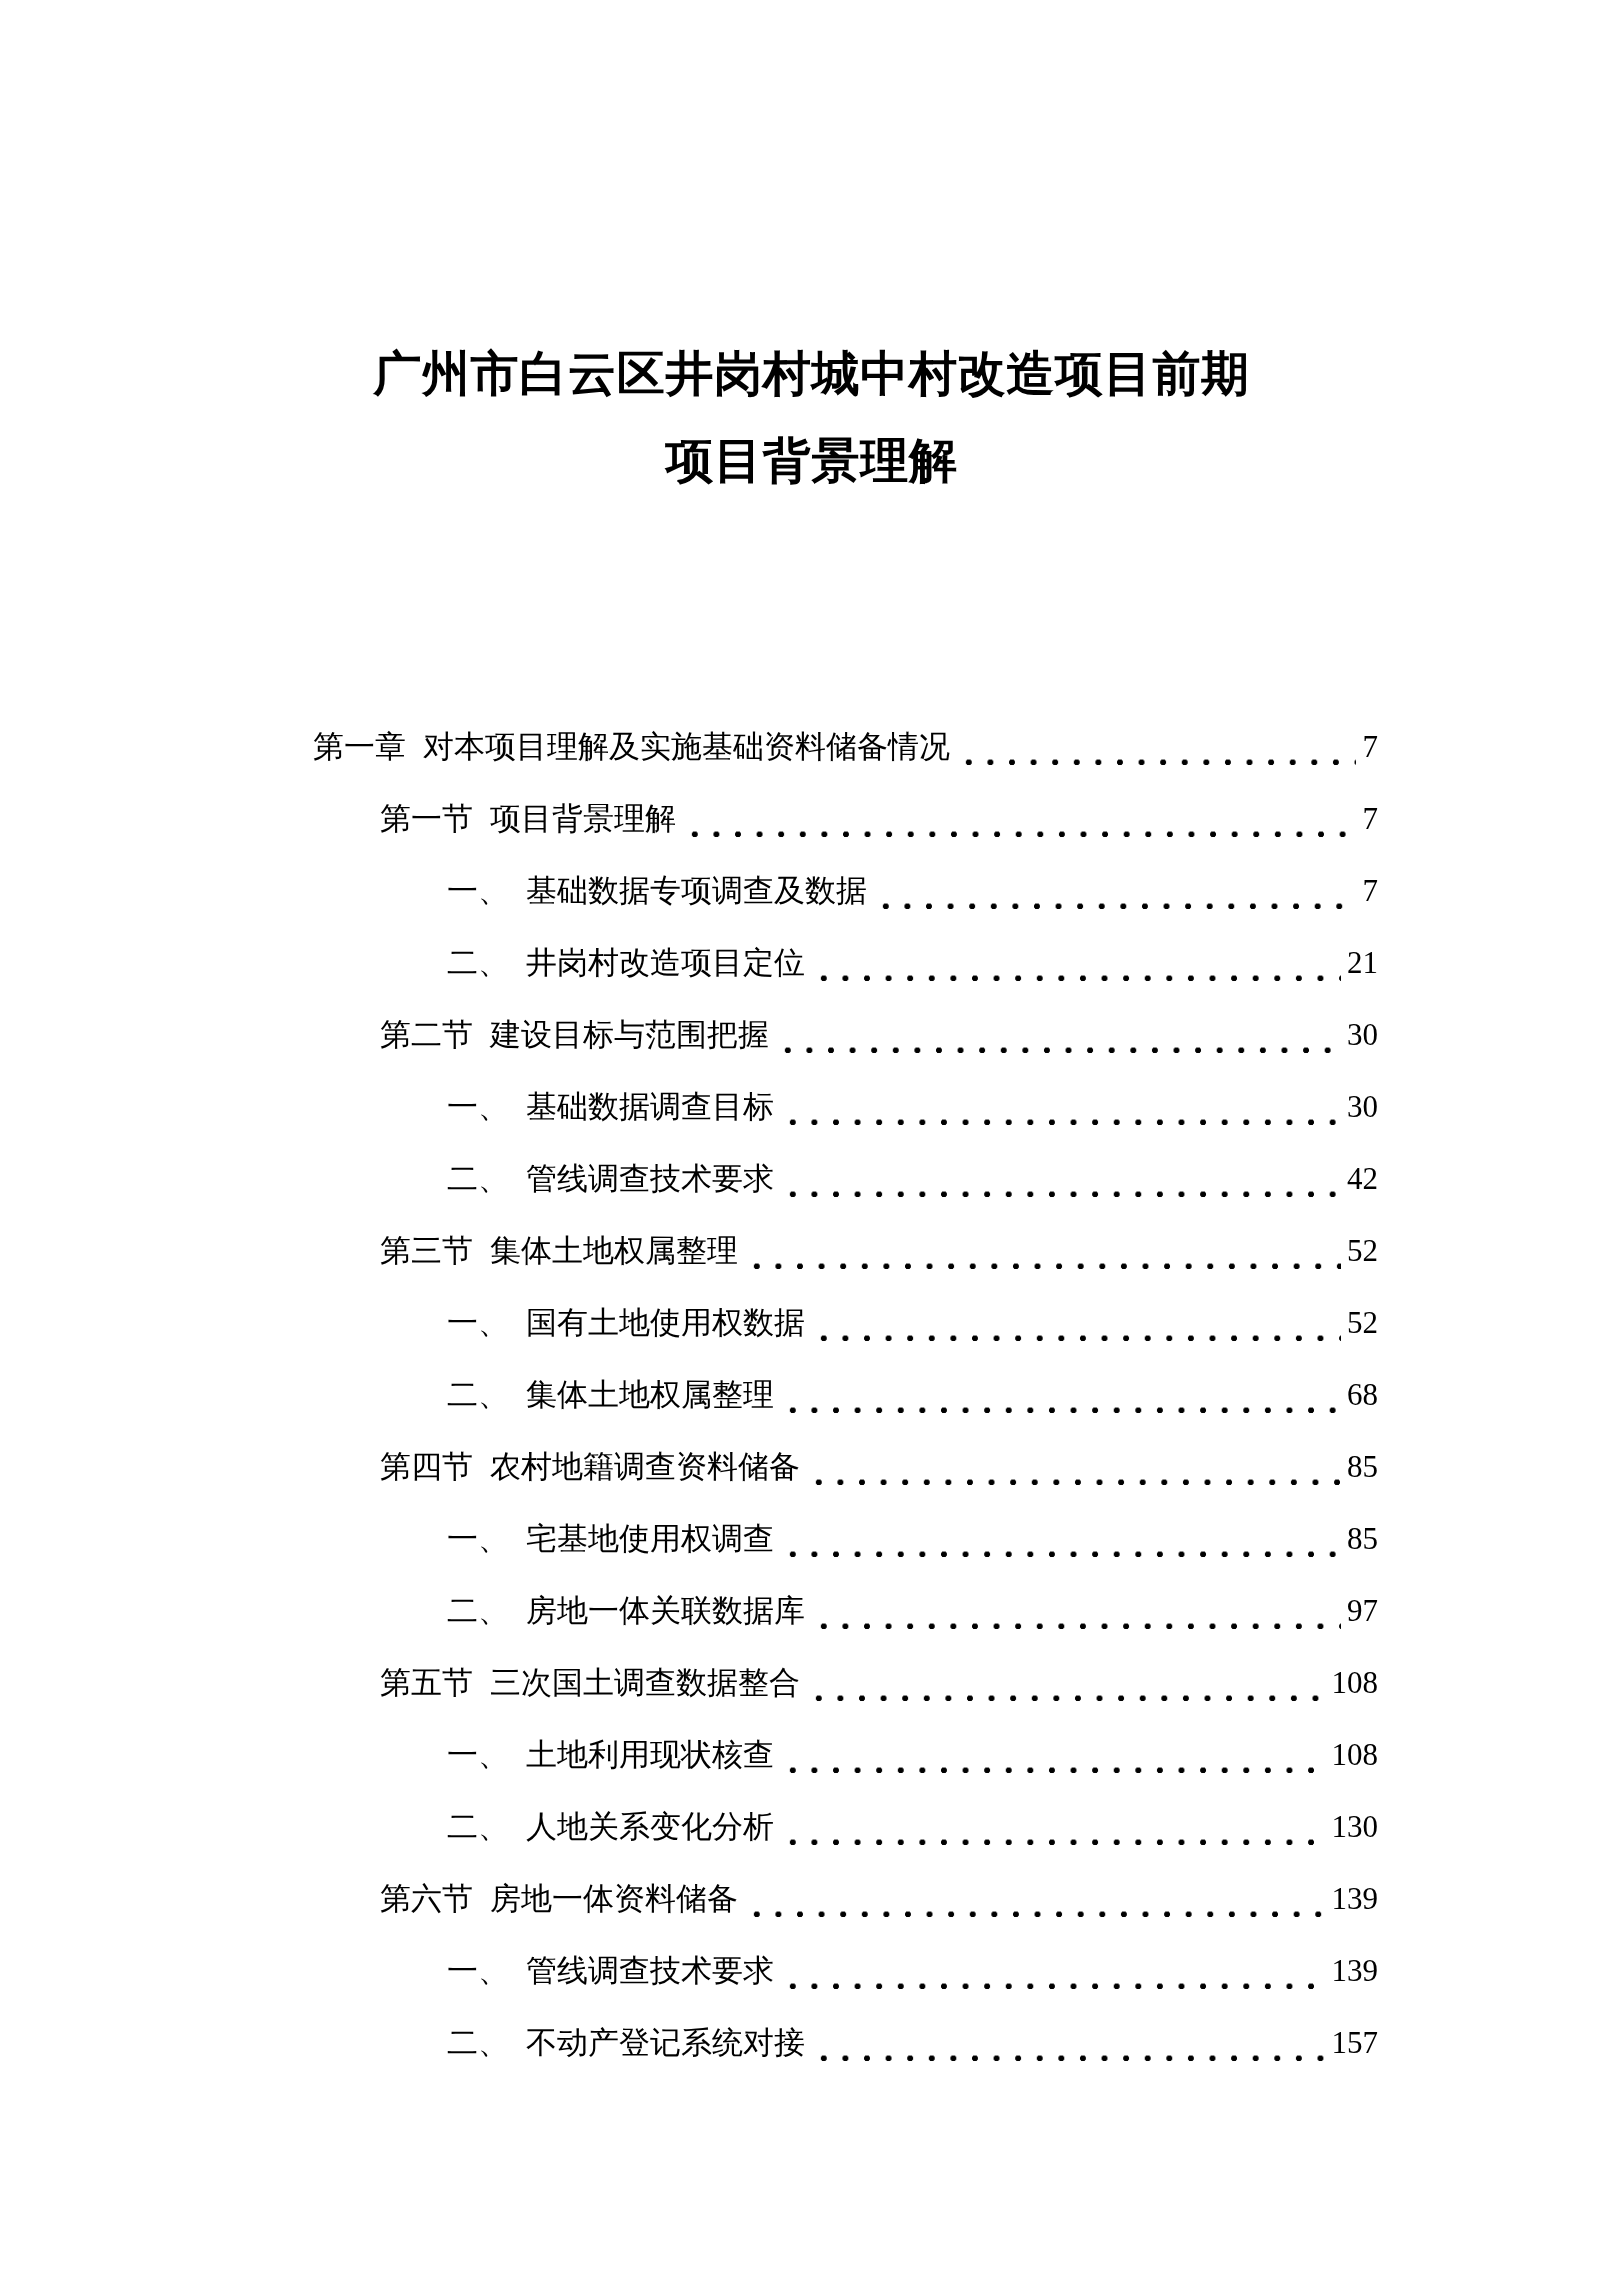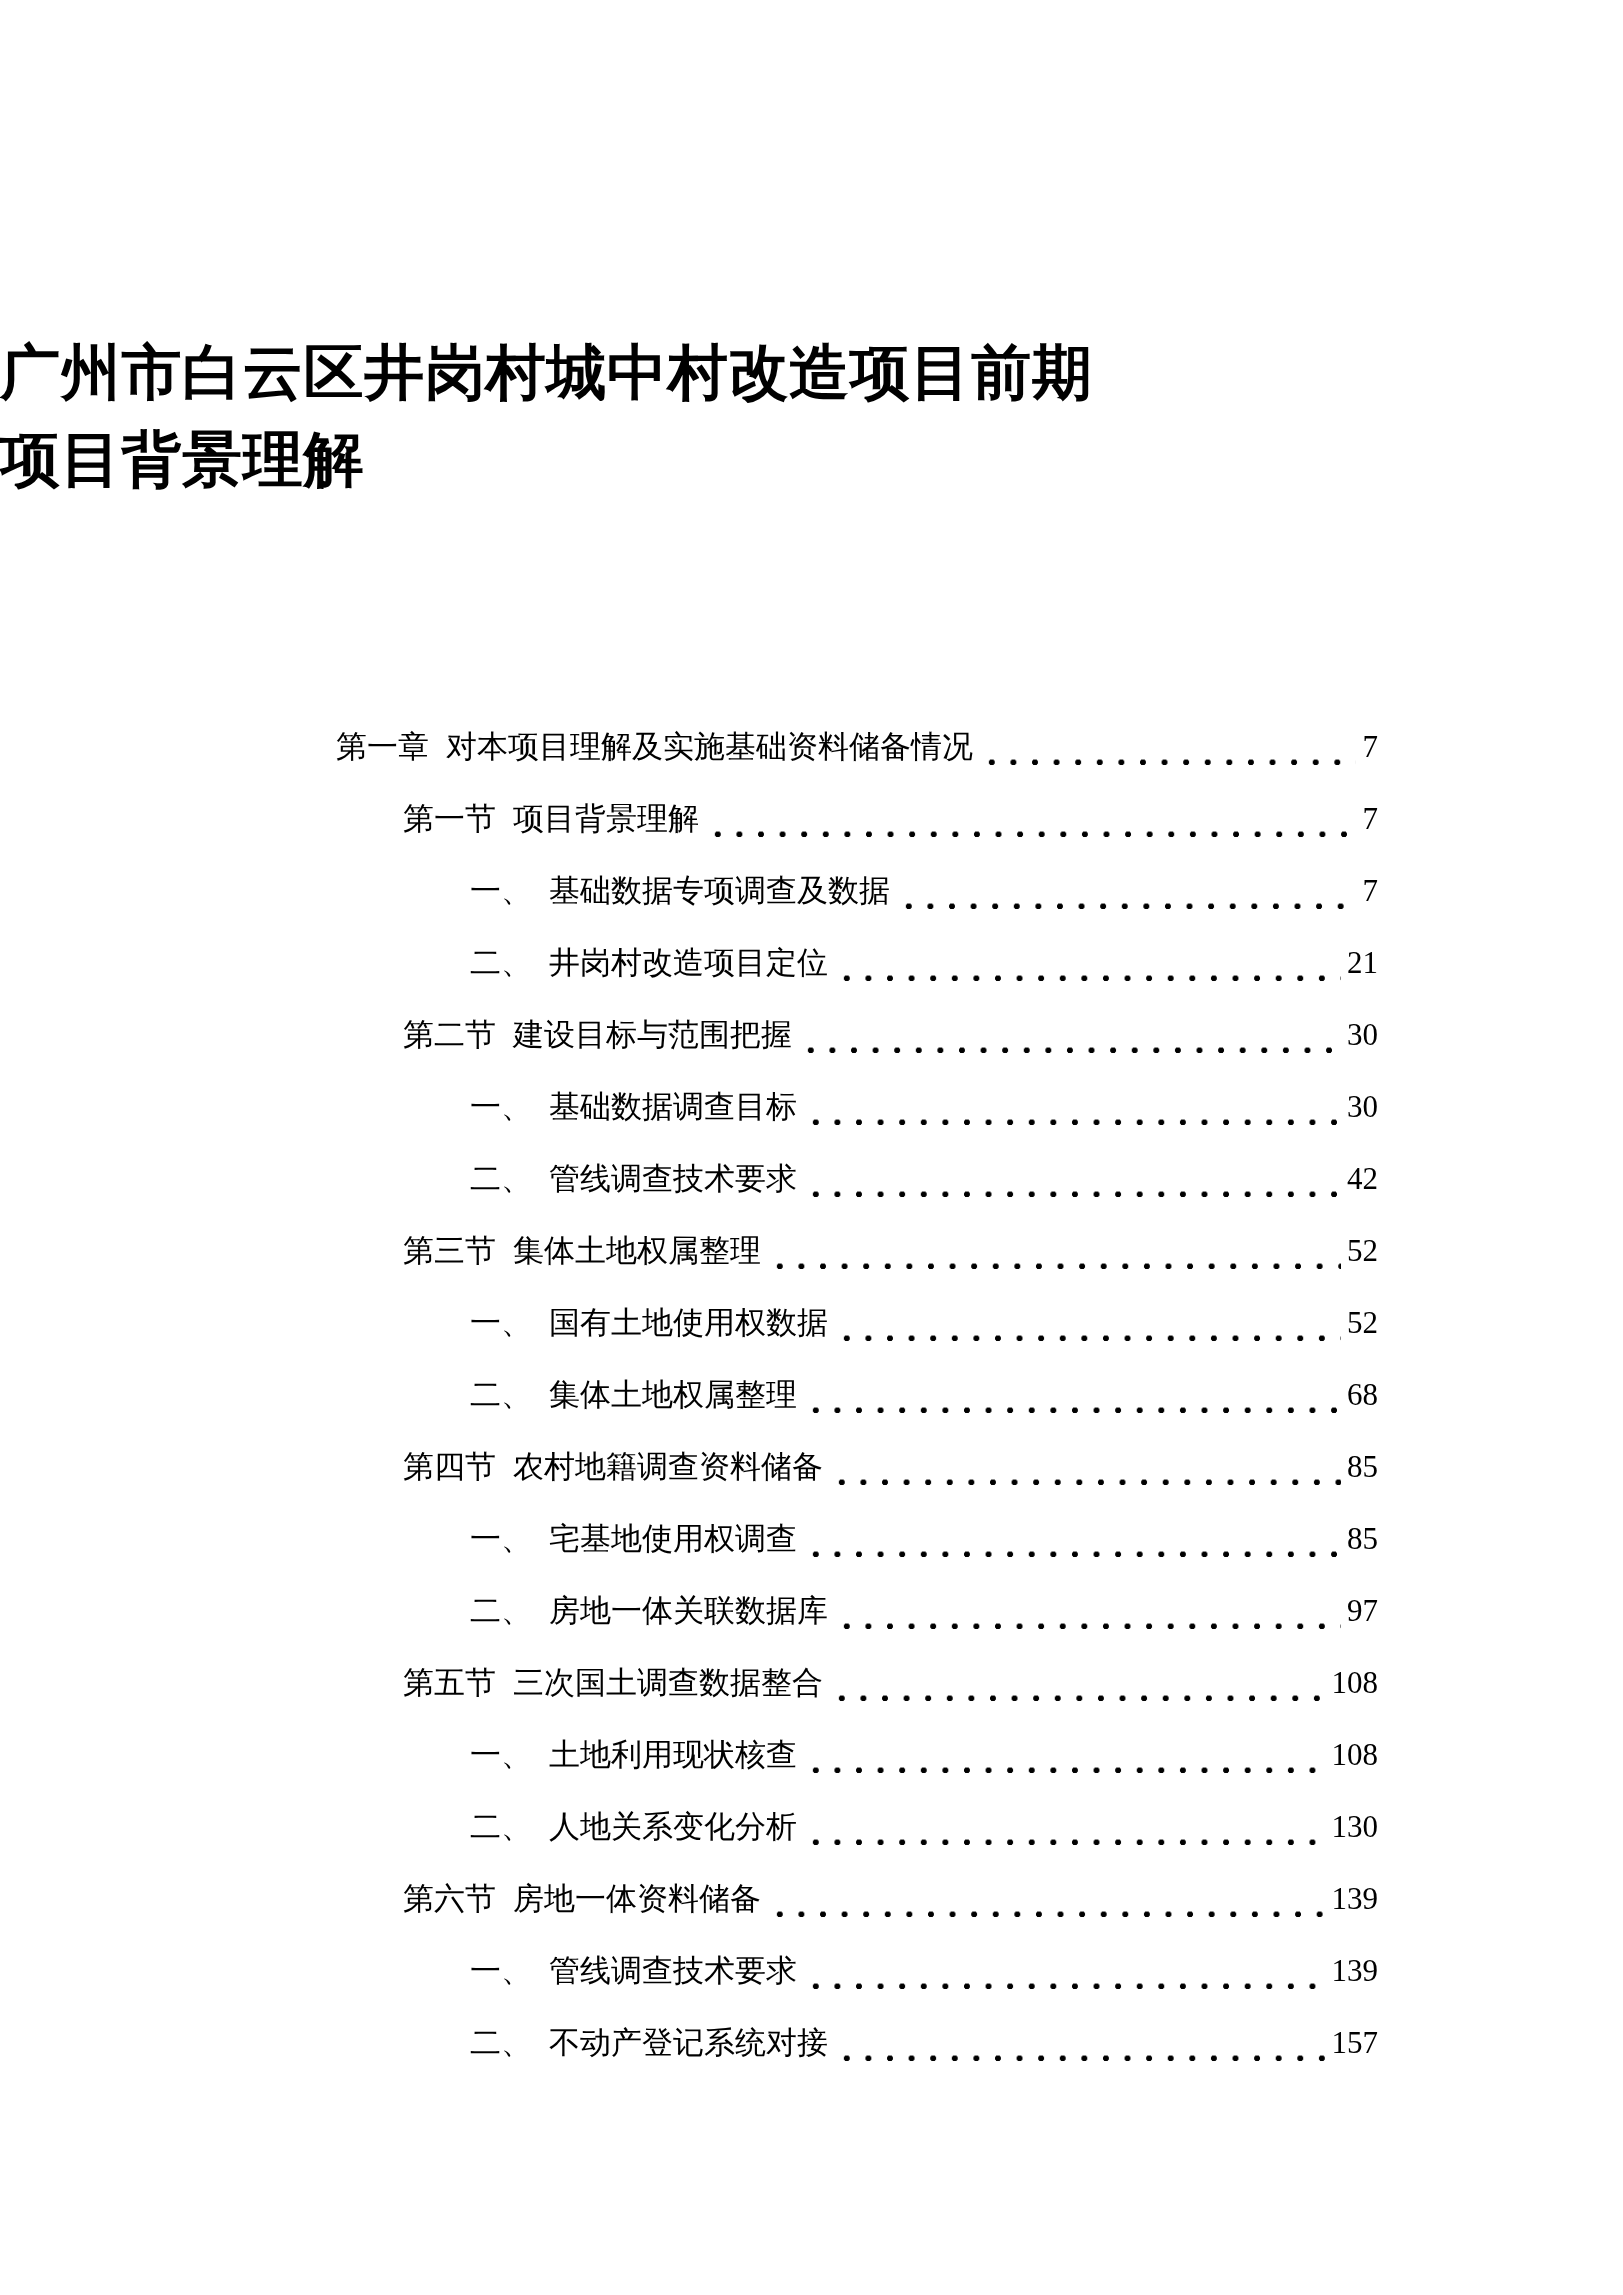--- a/index.html
+++ b/index.html
@@ -19,39 +19,39 @@
     position: absolute;
     inset: 0;
     background: #ffffff;
   }
   
   .doc-title {
     position: absolute;
     top: 330px;
     left: 0;
     right: 0;
-    font-size: 60px;
+    text-align: center;
+    font-size: 48px;
     font-weight: 700;
     line-height: 87px;
     letter-spacing: 0.7px;
   }
   
   .toc {
     position: absolute;
     top: 711px;
     left: 313px;
     width: 1065px;
   }
   .toc-row {
     display: flex;
     align-items: center;
     height: 72px;
     font-size: 31px;
     white-space: nowrap;
-    margin-left: 23px;
   }
   .lv-chapter { padding-left: 0; }
   .lv-section { padding-left: 67px; }
   .lv-item    { padding-left: 134px; }
   .toc-num {
     margin-right: 17px;
     flex: 0 0 auto;
   }
   .toc-label {
     flex: 0 0 auto;

